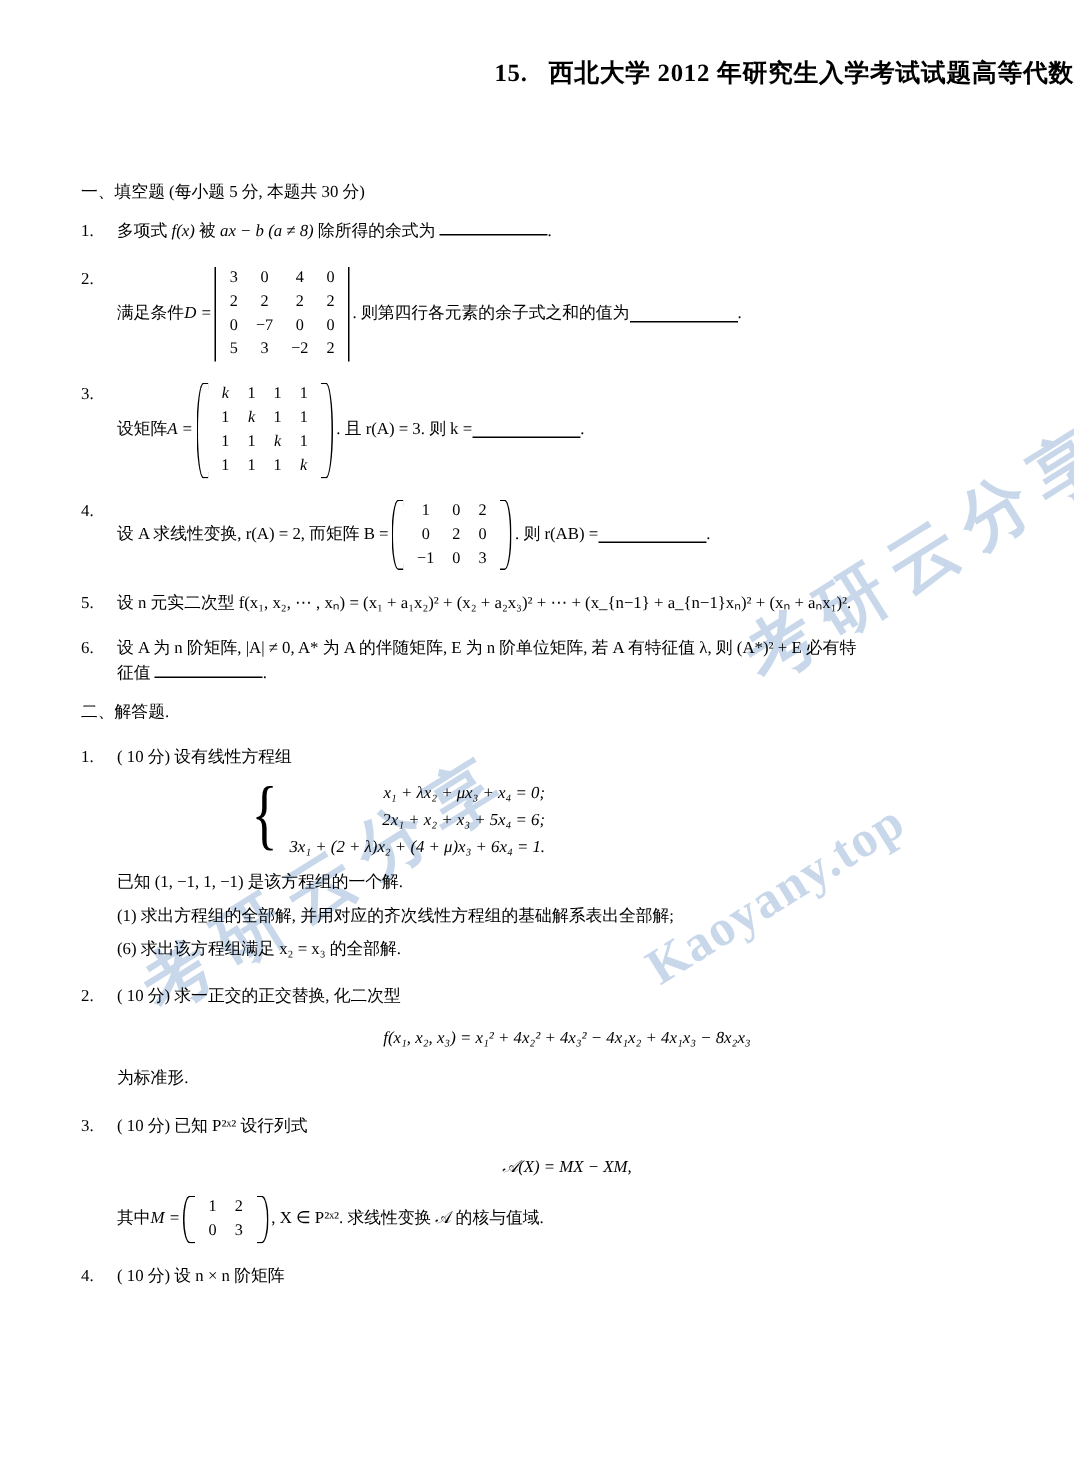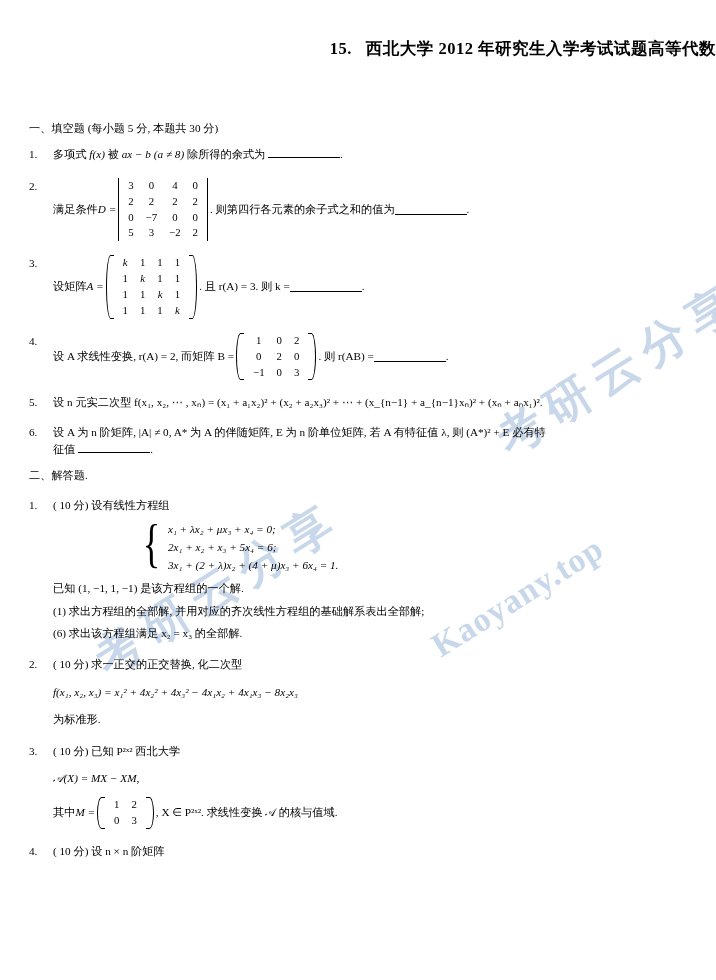--- a/index.html
+++ b/index.html
@@ -26,40 +26,40 @@
     text-align: right;
     font-size: 16.5px;
     font-weight: bold;
     margin-top: 38px;
     letter-spacing: 0.5px;
   }
   .title .num { margin-right: 14px; }
 
   .body {
     margin-top: 60px;
-    padding: 0 38px 0 29px;
+    padding: 0 38px 0 54px;
     font-size: 11.2px;
     line-height: 1.55;
   }
 
   .sec-head {
     margin: 0 0 6px 0;
     font-size: 11.2px;
   }
   .item {
     margin: 9px 0 9px 0;
     padding-left: 24px;
     position: relative;
   }
   .item .lab {
     position: absolute;
     left: 0;
     top: 0;
   }
-  .math { font-family: "Liberation Serif", serif; font-style: italic; }
+  .math { font-family: "Liberation Serif", serif; font-style: italic; text-align: right; }
   .blank {
     display: inline-block;
     border-bottom: 1px solid #000;
     width: 72px;
     height: 0.85em;
     vertical-align: baseline;
   }
   .blank.lg { width: 84px; }
 
   
@@ -113,21 +113,21 @@
   .brace {
     font-size: 52px;
     line-height: 0.92;
     font-family: "Liberation Serif", serif;
     margin-right: 4px;
     transform: scaleX(0.7);
     transform-origin: center;
   }
   .system .eqs div { line-height: 1.62; font-size: 11.2px; }
 
-  .centered { margin: 10px 0; }
+  .centered { text-align: center; margin: 10px 0; }
   .tight { margin-top: 5px; margin-bottom: 5px; }
 
   
   .wm {
     position: absolute;
     color: #c8d8ea;
     font-weight: bold;
     pointer-events: none;
     user-select: none;
     white-space: nowrap;
@@ -322,21 +322,21 @@
       <span class="lab">2.</span>
       <span>( 10 分)</span>
       <span>求一正交的正交替换, 化二次型</span>
       <div class="centered math">f(x₁, x₂, x₃) = x₁² + 4x₂² + 4x₃² − 4x₁x₂ + 4x₁x₃ − 8x₂x₃</div>
       <div>为标准形.</div>
     </div>
 
     <div class="item" style="margin-top:14px;">
       <span class="lab">3.</span>
       <span>( 10 分)</span>
-      <span>已知 P²ˣ² 西北大学</span>
+      <span>已知 P²ˣ² 设行列式</span>
       <div class="centered math">𝒜(X) = MX − XM,</div>
       <div class="mrow">
         <span>其中</span>
         <span class="math">M =</span>
         <span class="matrix">
           <span class="paren l"></span>
           <table>
             <tbody>
                 <tr>
                   <td class="n">1</td>

